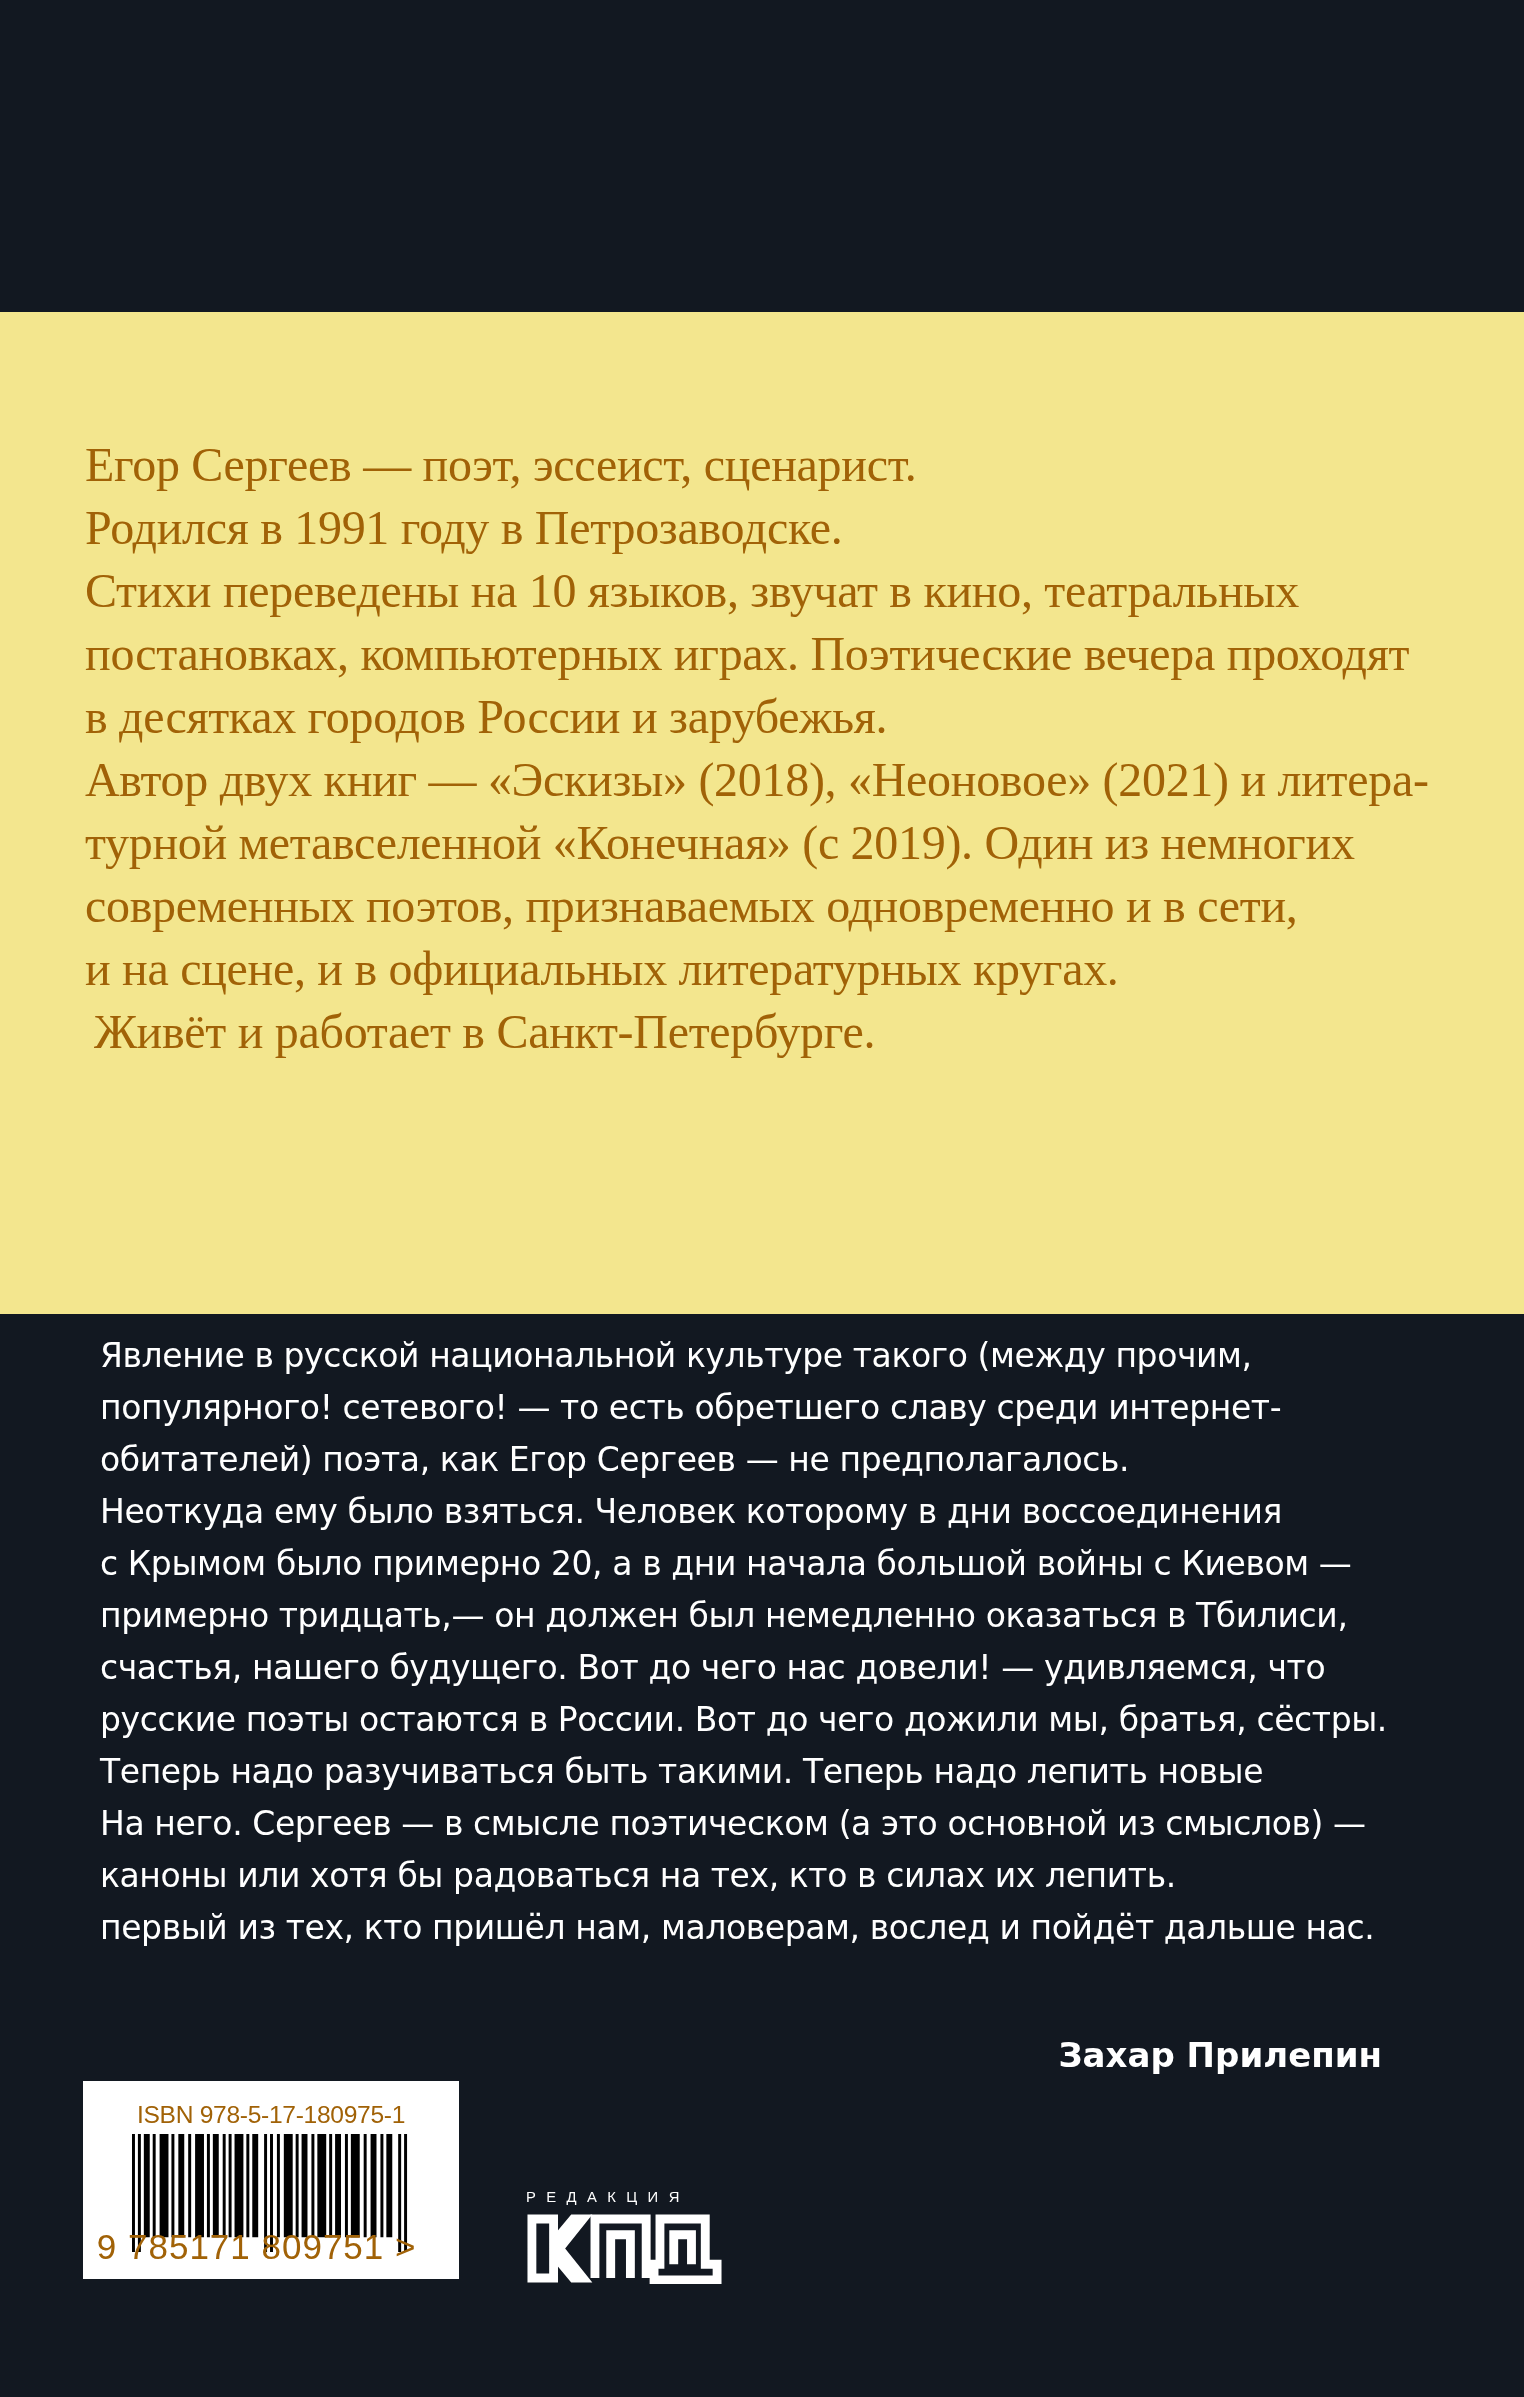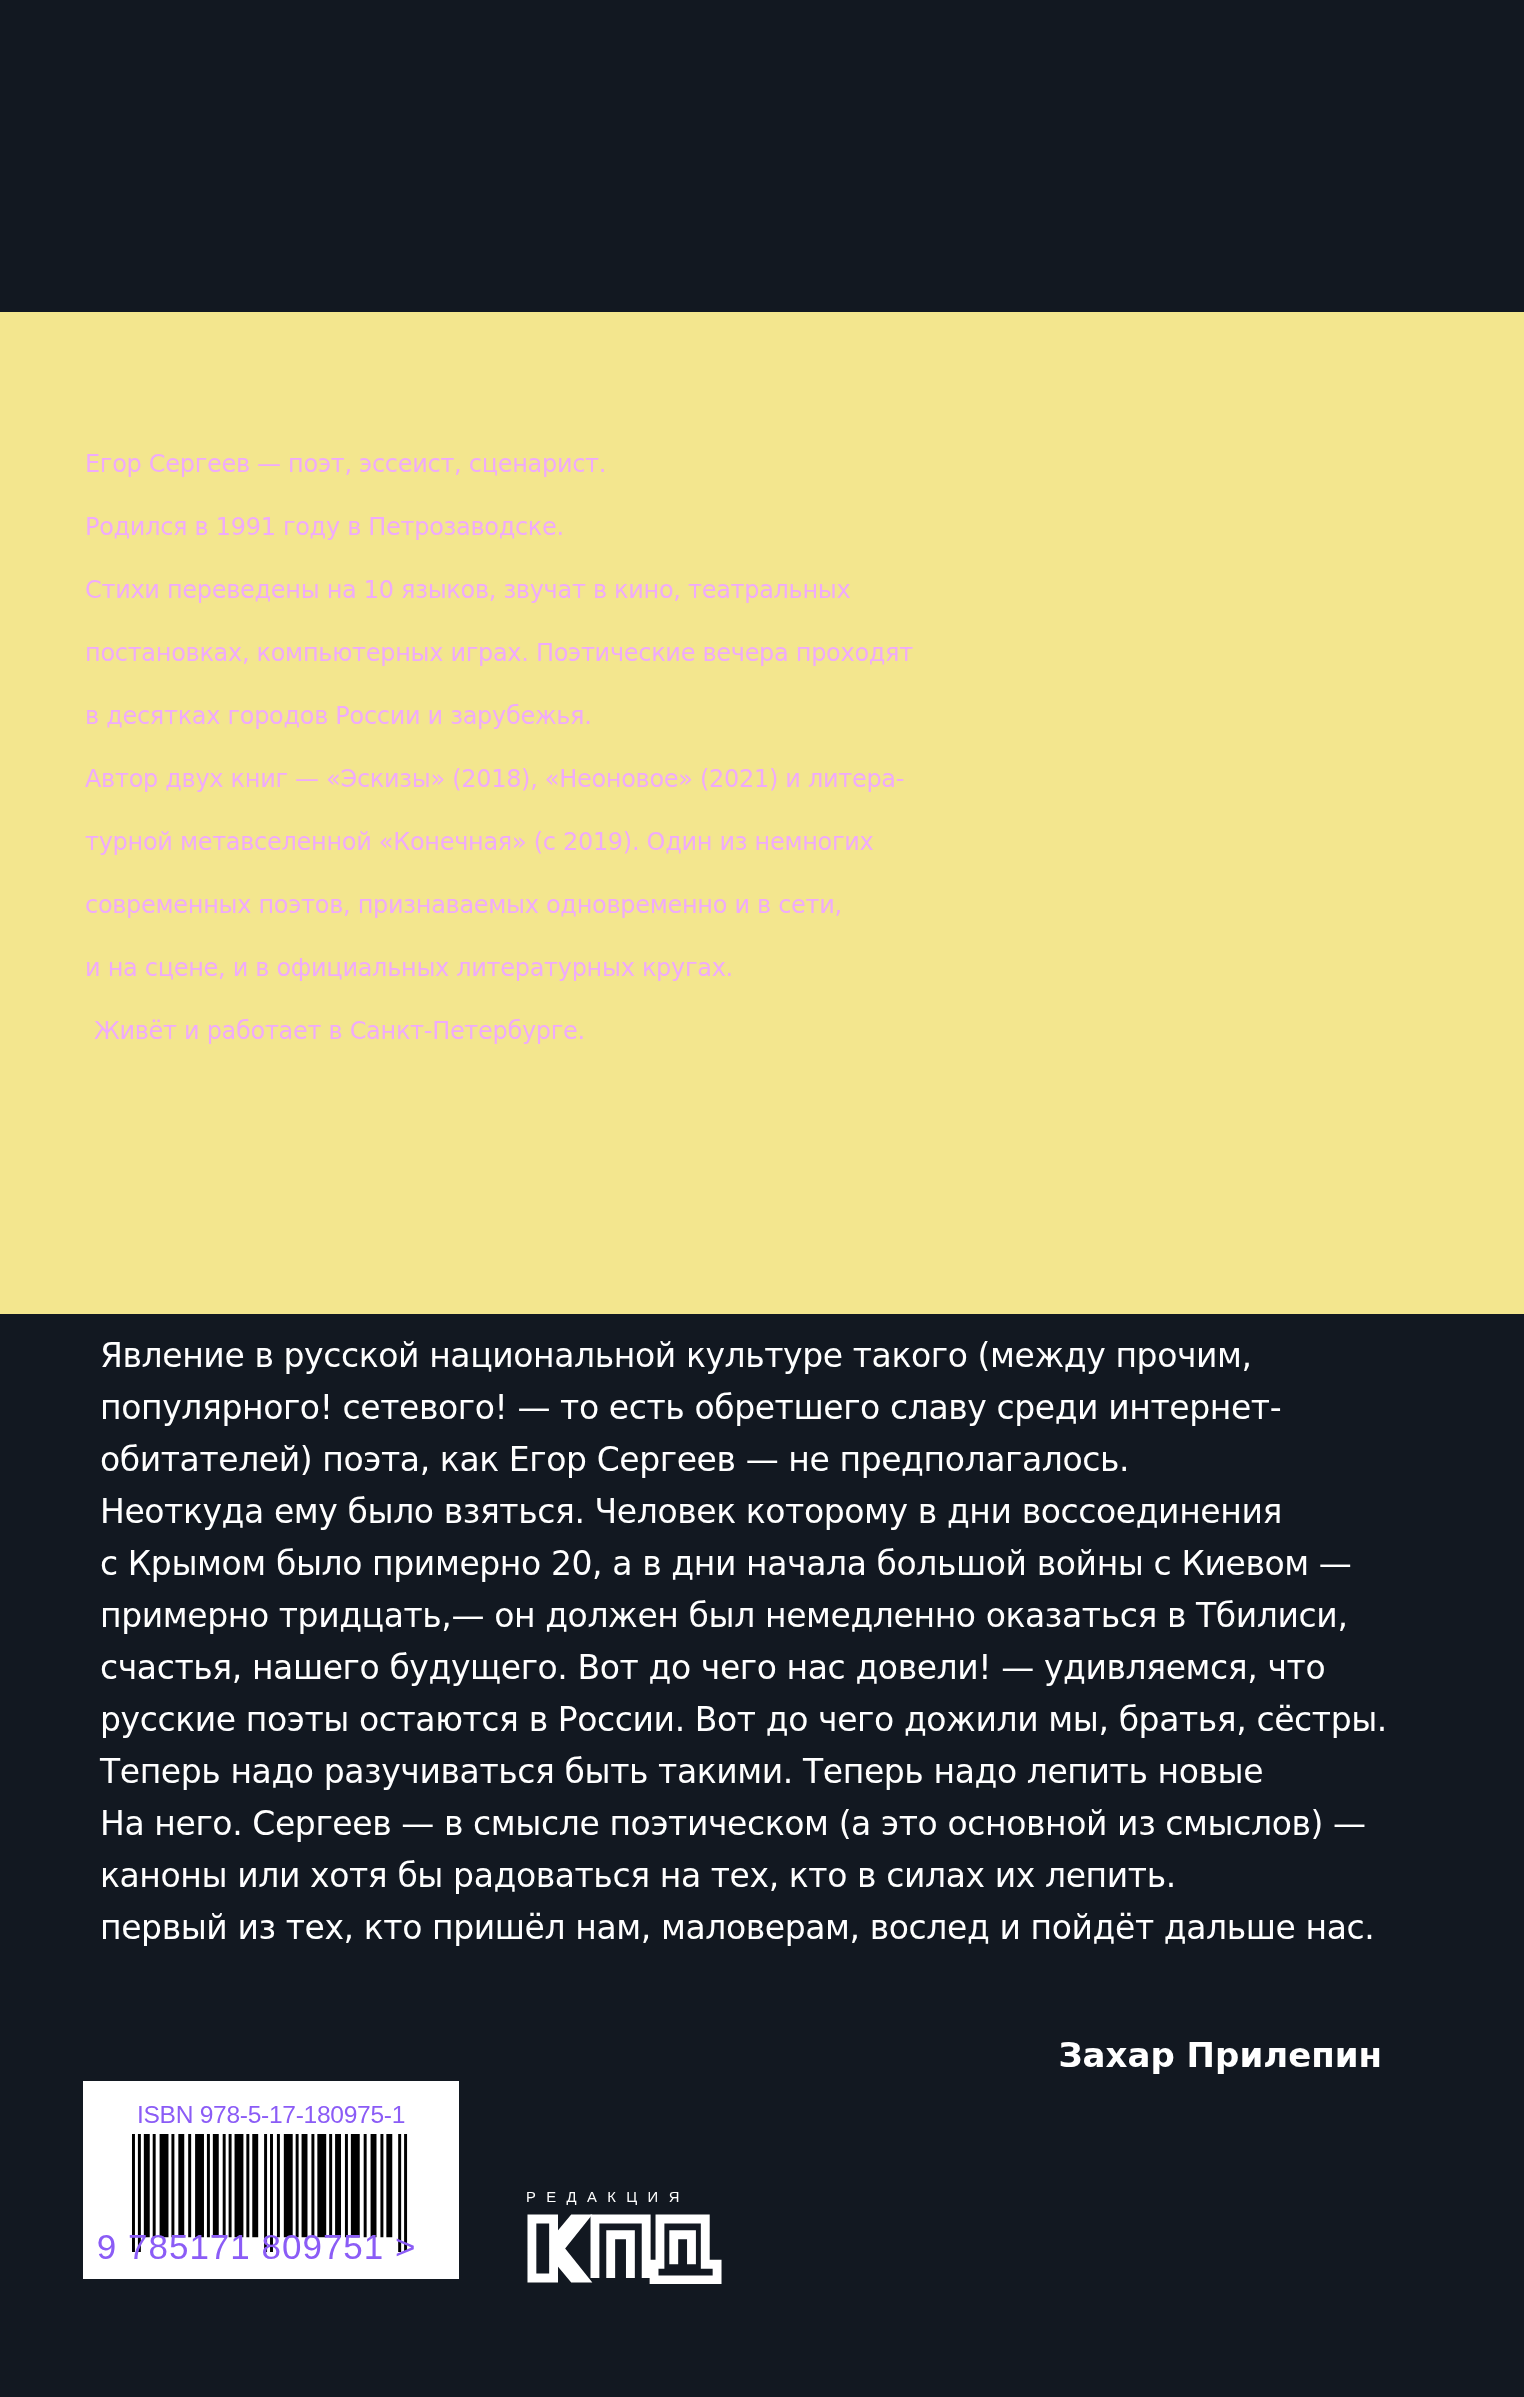--- a/index.html
+++ b/index.html
@@ -9,38 +9,39 @@
       position: relative; overflow: hidden;
       font-family: "DejaVu Sans", "Liberation Sans", sans-serif;
     }
     .top-band { position: absolute; left: 0; top: 0; width: 1525px; height: 312px; background: #121821; }
     .yellow-band {
       position: absolute; left: 0; top: 312px; width: 1525px; height: 1002px;
       background: #f3e68e;
     }
     .bio {
       position: absolute; left: 85px; top: 433px; width: 1399px;
-      color: #f0abfc; font-size: 24px; line-height: 63px;
+      color: #a16207; font-size: 48px; line-height: 63px;
       letter-spacing: -0.3px;
+      font-family: Liberation Serif, serif;
     }
     .bio .line { white-space: nowrap; display: block; }
     .bio .line.indent { padding-left: 8.9px; }
     .quote {
       position: absolute; left: 85px; top: 1330px; width: 1399px;
       color: #ffffff; font-size: 33px; line-height: 52px;
       letter-spacing: -0.4px;
     }
     .quote .line { white-space: nowrap; display: block; margin-left: 15px; }
     .signature {
       position: absolute; right: 143px; top: 2035px;
       color: #ffffff; font-size: 34px; font-weight: bold; white-space: nowrap; margin-left: 28px;
     }
     .isbn-box {
       position: absolute; left: 83px; top: 2081px; width: 376px; height: 198px;
-      background: #ffffff; color: #8b5cf6;
+      background: #ffffff; color: #a16207;
       font-family: "Liberation Sans", sans-serif;
     }
     .isbn-text {
       position: absolute; left: 0; top: 19.7px; width: 100%; text-align: center;
       font-size: 24.6px; letter-spacing: -0.3px;
     }
     .barcode { position: absolute; left: 49px; top: 53px; width: 279px; height: 118px; }
     .barcode-digits {
       position: absolute; left: 13.8px; top: 146px; width: 355px;
       font-size: 35px; letter-spacing: 1px; white-space: nowrap;

